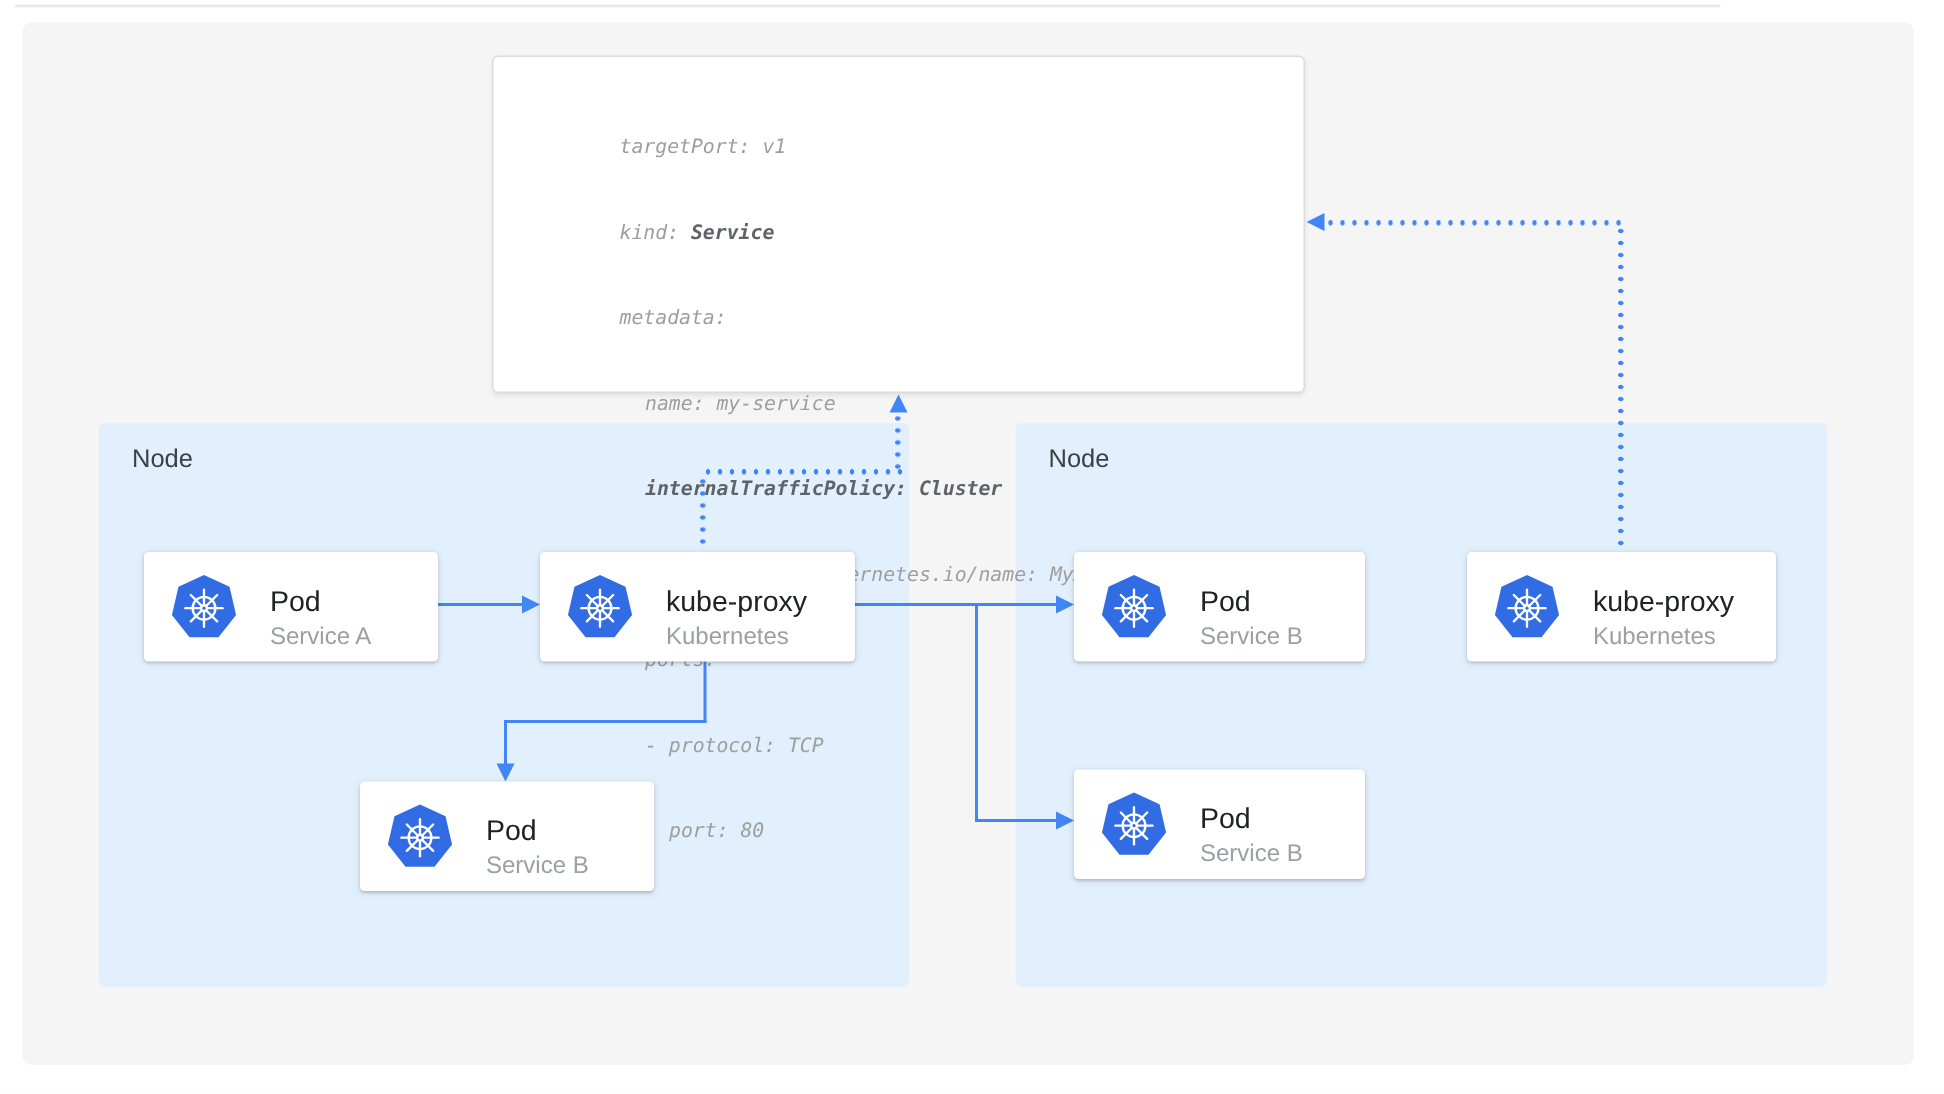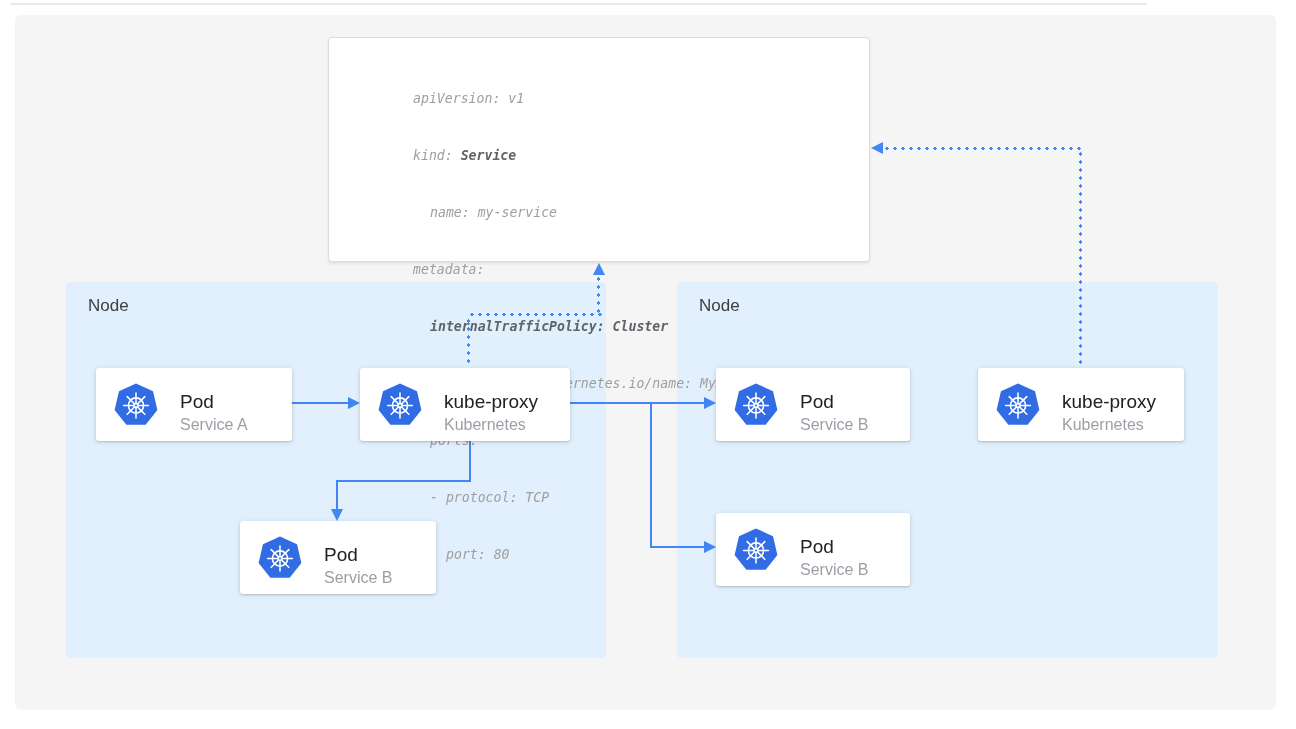--- a/index.html
+++ b/index.html
@@ -88,24 +88,24 @@
   <div class="node node-left">
     <div class="node-label">Node</div>
   </div>
 
   <div class="node node-right">
     <div class="node-label">Node</div>
   </div>
 
   <div class="yaml-card">
     <div class="yaml-code">
-      <div class="yline"><span>apiVersion: v1</span><span class="yb"></span></div>
+      <div class="yline"><span>targetPort: v1</span><span class="yb"></span></div>
       <div class="yline"><span>kind: </span><span class="yb">Service</span></div>
+      <div class="yline"><span>metadata:</span><span class="yb"></span></div>
       <div class="yline ind1"><span>name: my-service</span><span class="yb"></span></div>
-      <div class="yline"><span>metadata:</span><span class="yb"></span></div>
       <div class="yline ind1"><span></span><span class="yb">internalTrafficPolicy: Cluster</span></div>
       <div class="yline ind1"><span>selector: app.kubernetes.io/name: MyApp</span><span class="yb"></span></div>
       <div class="yline ind1"><span>ports:</span><span class="yb"></span></div>
       <div class="yline ind1"><span>- protocol: TCP</span><span class="yb"></span></div>
       <div class="yline ind2"><span>port: 80</span><span class="yb"></span></div>
     </div>
   </div>
 
   <div class="ln" style="left:292px;top:402px;width:56px;height:2px;"></div>
   <div class="ah ah-r" style="left:348px;top:397px;"></div>

